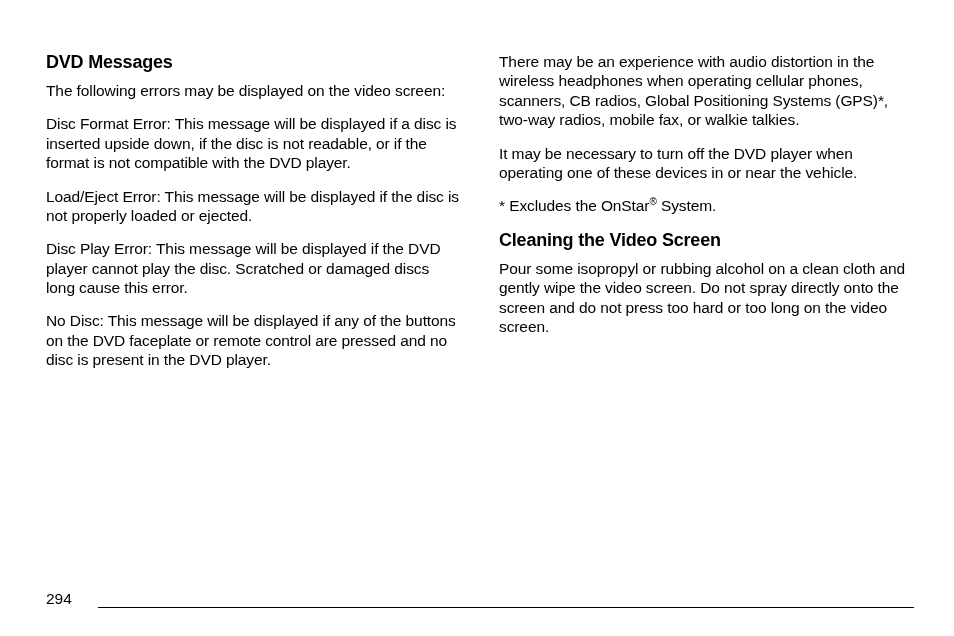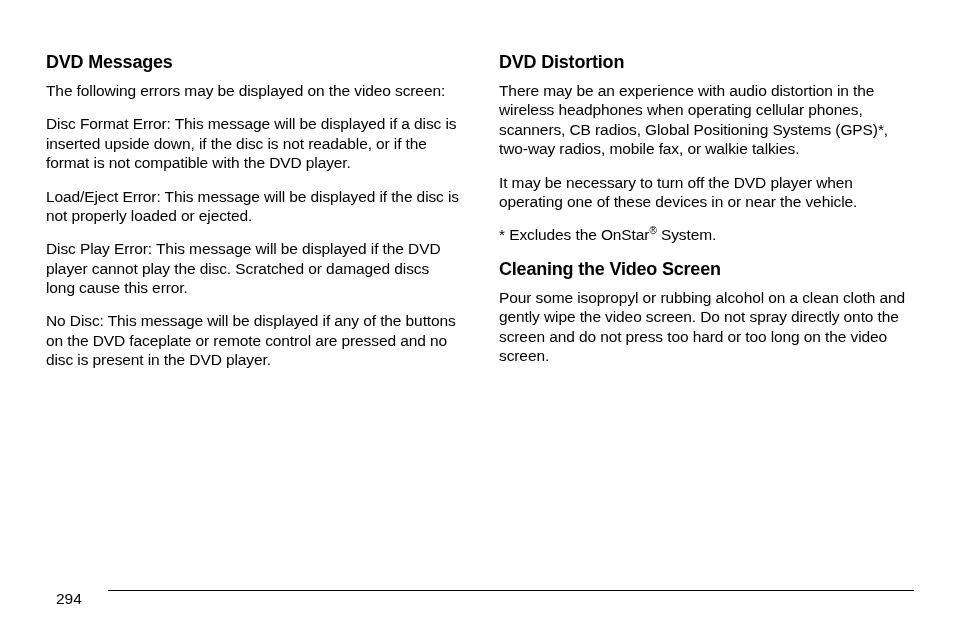--- a/index.html
+++ b/index.html
@@ -33,25 +33,25 @@
     }
     .term {
       font-weight: 400;
     }
     .sup {
       vertical-align: super;
       font-size: 10px;
     }
     .footer {
       position: absolute;
-      left: 56px;
+      left: 46px;
       right: 40px;
       bottom: 28px;
       display: flex;
-      align-items: flex-start;
+      align-items: flex-end;
       gap: 26px;
     }
     .page-num {
       font-size: 15.5px;
     }
     .footer-rule {
       flex: 1;
       height: 1.4px;
       background: #000;
     }
@@ -77,21 +77,20 @@
       <span class="term">Disc Play Error:</span><span>  This message will be displayed if the DVD player cannot play the disc. Scratched or damaged discs long cause this error.</span>
     </p>
 
 
     <p class="para">
       <span class="term">No Disc:</span><span>  This message will be displayed if any of the buttons on the DVD faceplate or remote control are pressed and no disc is present in the DVD player.</span>
     </p>
   </div>
 
   <div class="col">
-    <h2 class="section-heading">DVD Distortion</h2>
     <p class="para">There may be an experience with audio distortion in the wireless headphones when operating cellular phones, scanners, CB radios, Global Positioning Systems (GPS)*, two-way radios, mobile fax, or walkie talkies.</p>
     <p class="para">It may be necessary to turn off the DVD player when operating one of these devices in or near the vehicle.</p>
     <p class="para">
       <span>* Excludes the OnStar</span><span class="sup">®</span><span> System.</span>
     </p>
 
     <h2 class="section-heading">Cleaning the Video Screen</h2>
     <p class="para">Pour some isopropyl or rubbing alcohol on a clean cloth and gently wipe the video screen. Do not spray directly onto the screen and do not press too hard or too long on the video screen.</p>
   </div>
 

